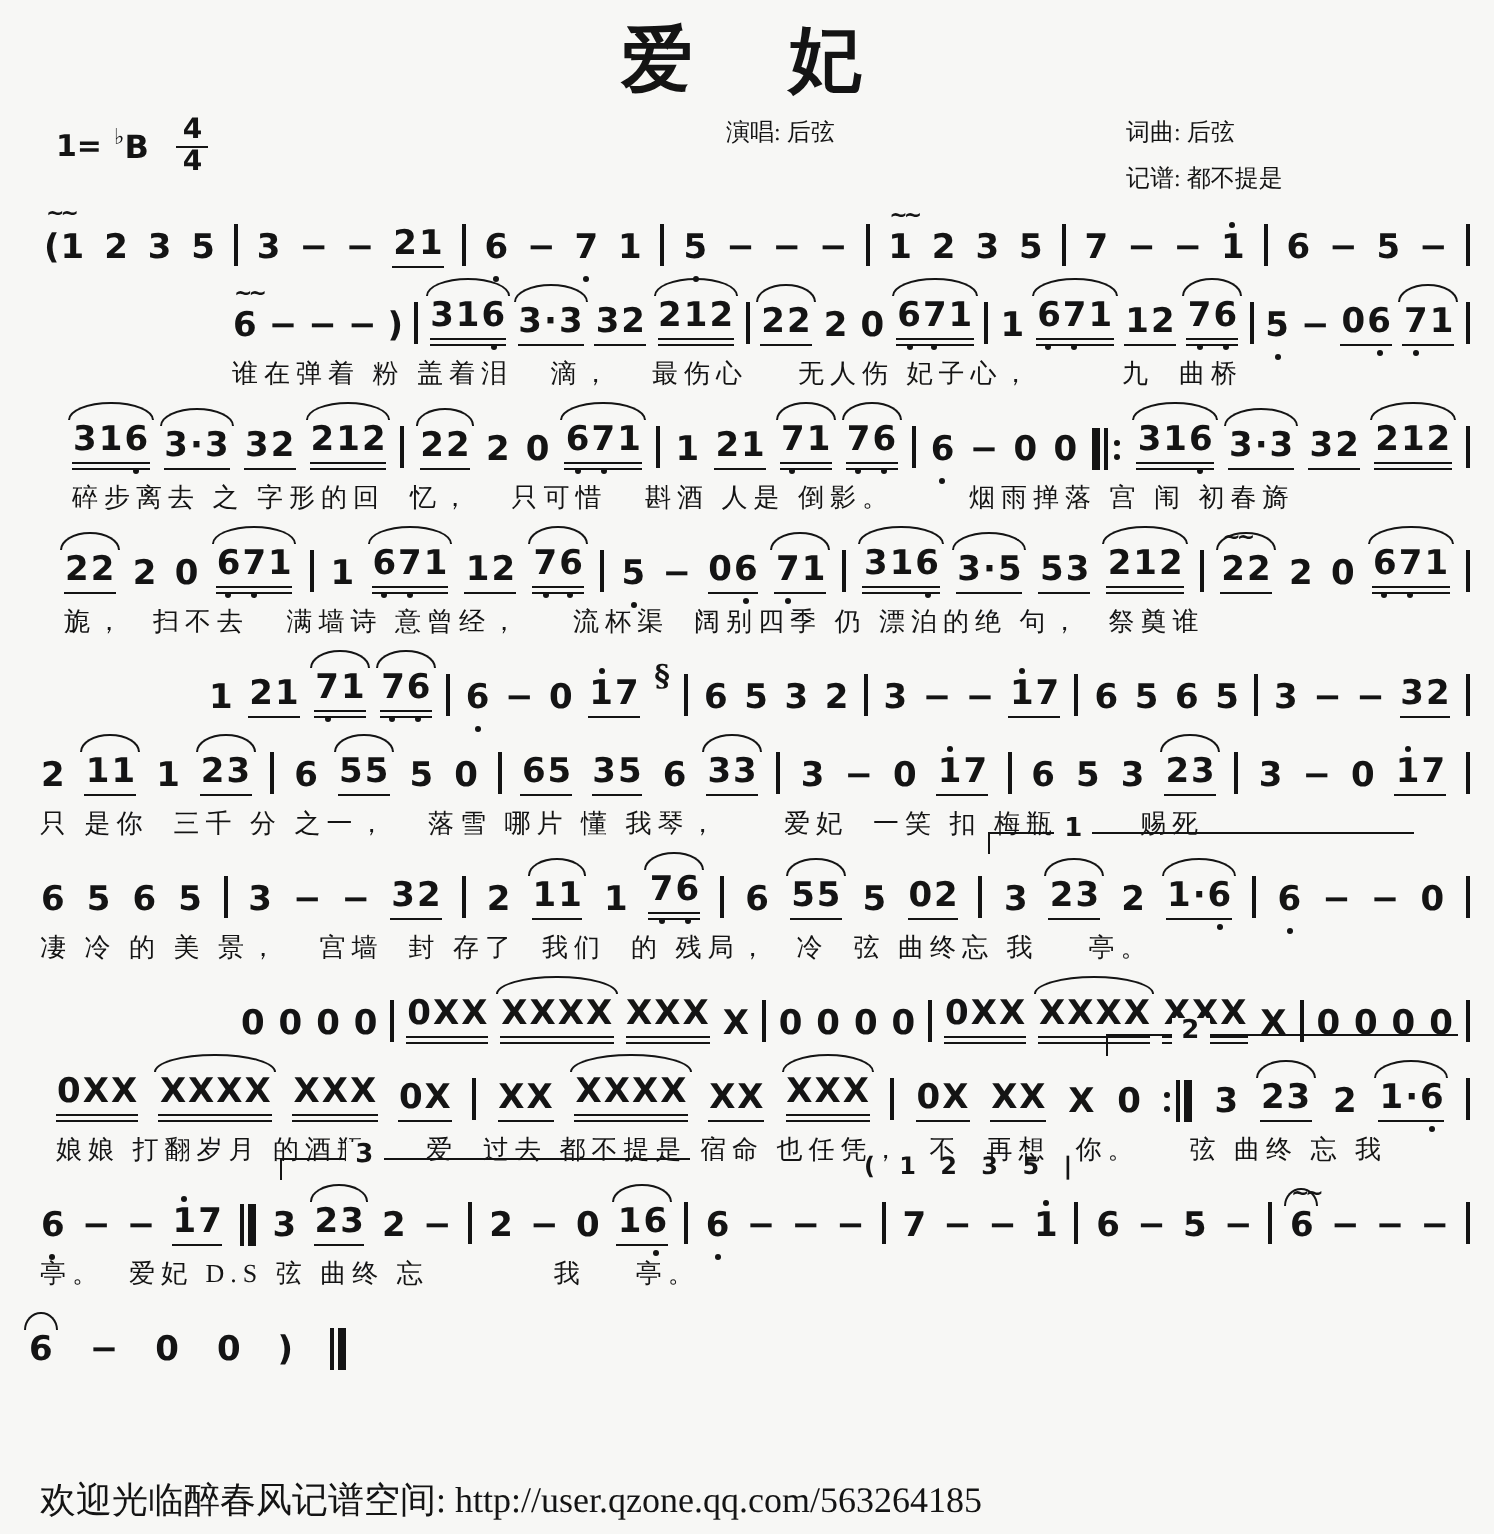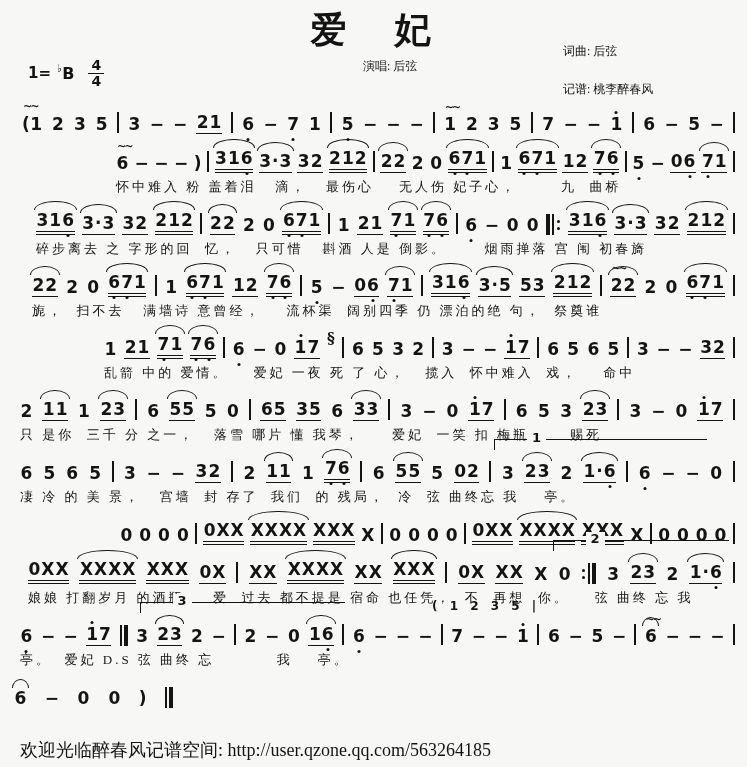--- a/index.html
+++ b/index.html
@@ -10,21 +10,21 @@
   .title{position:absolute;top:6px;left:0;width:100%;text-align:center;
     font-family:"Liberation Serif",serif;font-weight:bold;font-size:36px;letter-spacing:6px;}
   .key{position:absolute;left:28px;top:58px;font-size:15px;font-weight:bold;display:flex;align-items:center;}
   .flat{font-size:11px;vertical-align:super;position:relative;top:-5px;margin-left:6px;}
   .keyletter{font-size:16px;}
   .frac{display:inline-flex;flex-direction:column;align-items:center;line-height:1.05;
     font-size:14px;font-weight:bold;margin-left:14px;}
   .frac .num{border-bottom:1.5px solid #141414;padding:0 3px;}
   .meta{position:absolute;font-size:12px;font-family:Liberation Serif, serif;}
   .m-singer{left:363px;top:58px;}
-  .m-composer{left:563px;top:43px;}
+  .m-composer{left:563px;top:58px;}
   .m-transcriber{left:563px;top:81px;}
   
   #score{padding:2px 8px 0 8px;}
   .system{position:relative;margin-bottom:7px;}
   .notes{display:flex;justify-content:space-between;align-items:flex-end;
     height:32px;padding:0 4px;font-weight:bold;font-size:17px;}
   .notes.short{justify-content:flex-start;gap:18px;}
   .grp{position:relative;display:inline-flex;align-items:flex-end;}
   .chars{display:inline-flex;line-height:1.1;}
   .u1 .chars{border-bottom:1.6px solid #141414;padding-bottom:1px;}
@@ -66,21 +66,21 @@
       <span>1=</span>
         <span class="flat">♭</span>
         <span class="keyletter">B</span>
       <span class="frac">
         <span class="num">4</span>
         <span>4</span>
       </span>
     </div>
     <div class="meta m-singer">演唱: 后弦</div>
     <div class="meta m-composer">词曲: 后弦</div>
-    <div class="meta m-transcriber">记谱: 桃李醉春风</div>
+    <div class="meta m-transcriber">记谱: 都不提是</div>
   </div>
 
   <div id="score">
       <div class="system">
         <div class="notes" style="padding-left: 14px;">
           <span class="grp">
             <span class="paren">(</span>
             <span class="chars">
               <span class="ch">1</span>
             </span>
@@ -303,21 +303,21 @@
           </span>
           <span class="grp u1">
             <span class="chars">
               <span class="ch">7<span class="dt lo"></span></span>
               <span class="ch">1</span>
             </span>
             <span class="arc"></span>
           </span>
           <span class="bar"></span>
         </div>
-        <div class="lyrics" style="padding-left: 108px;">怀中难入 粉 盖着泪   滴，   最伤心    无人伤 妃子心，       九  曲桥</div>
+        <div class="lyrics" style="padding-left: 108px;">谁在弹着 粉 盖着泪   滴，   最伤心    无人伤 妃子心，       九  曲桥</div>
       </div>
       <div class="system">
         <div class="notes" style="padding-left: 28px;">
           <span class="grp u2">
             <span class="chars">
               <span class="ch">3</span>
               <span class="ch">1</span>
               <span class="ch">6<span class="dt lo"></span></span>
             </span>
             <span class="arc"></span>
@@ -704,21 +704,20 @@
           <span class="dash">−</span>
           <span class="dash">−</span>
           <span class="grp u1">
             <span class="chars">
               <span class="ch">3</span>
               <span class="ch">2</span>
             </span>
           </span>
           <span class="bar"></span>
         </div>
-        <div class="lyrics" style="padding-left: 96px;">乱箭 中的 爱情。    爱妃 一夜 死 了 心，   揽入  怀中难入  戏，    命中</div>
       </div>
       <div class="system">
         <div class="notes" style="padding-left: 12px;">
           <span class="grp">
             <span class="chars">
               <span class="ch">2</span>
             </span>
           </span>
           <span class="grp u1">
             <span class="chars">

